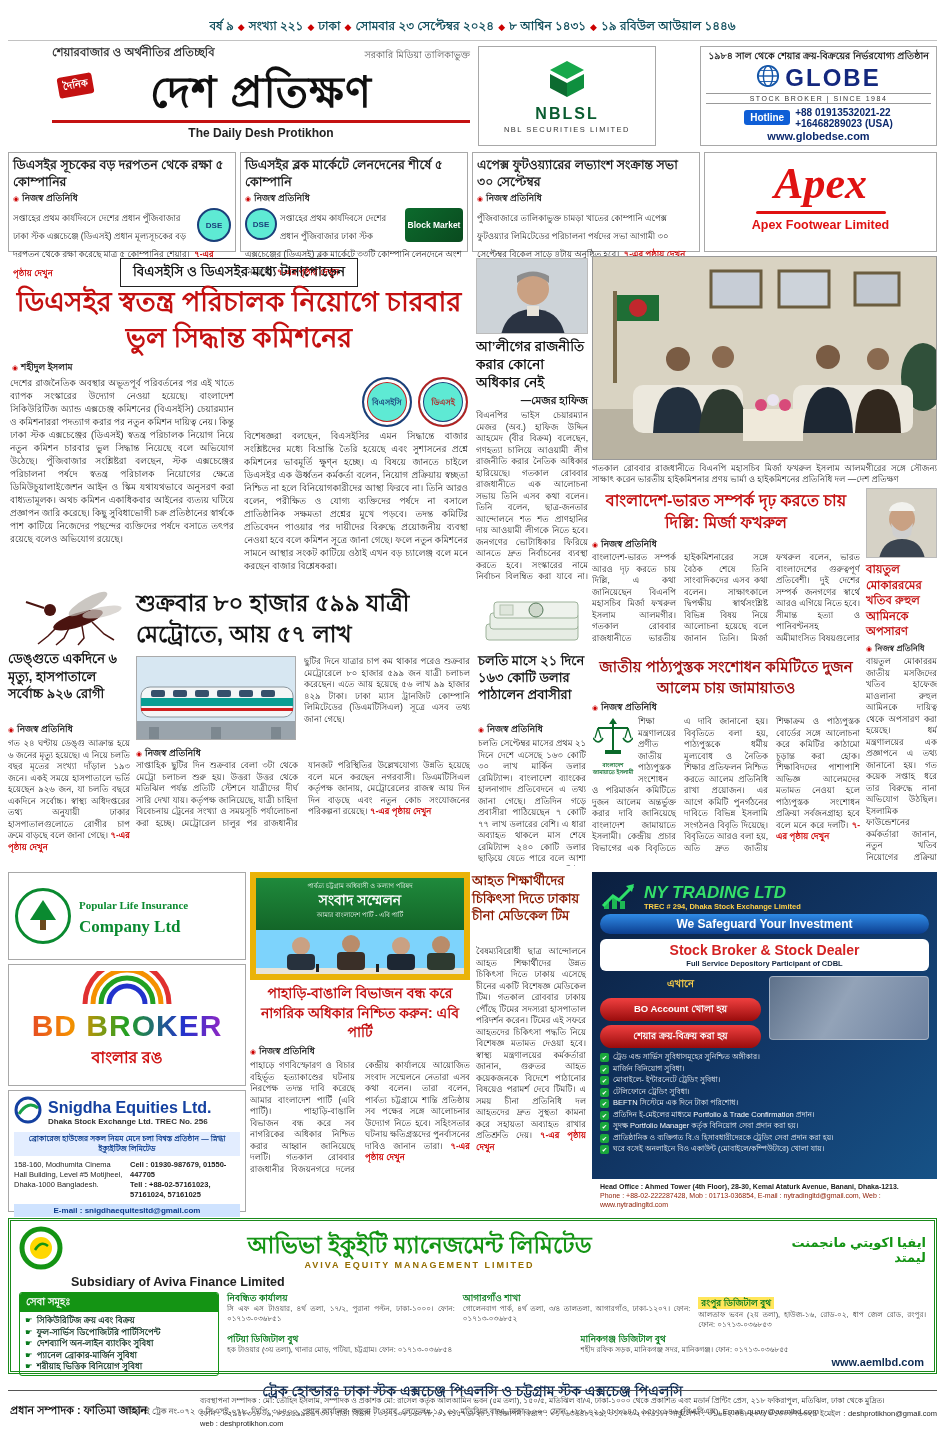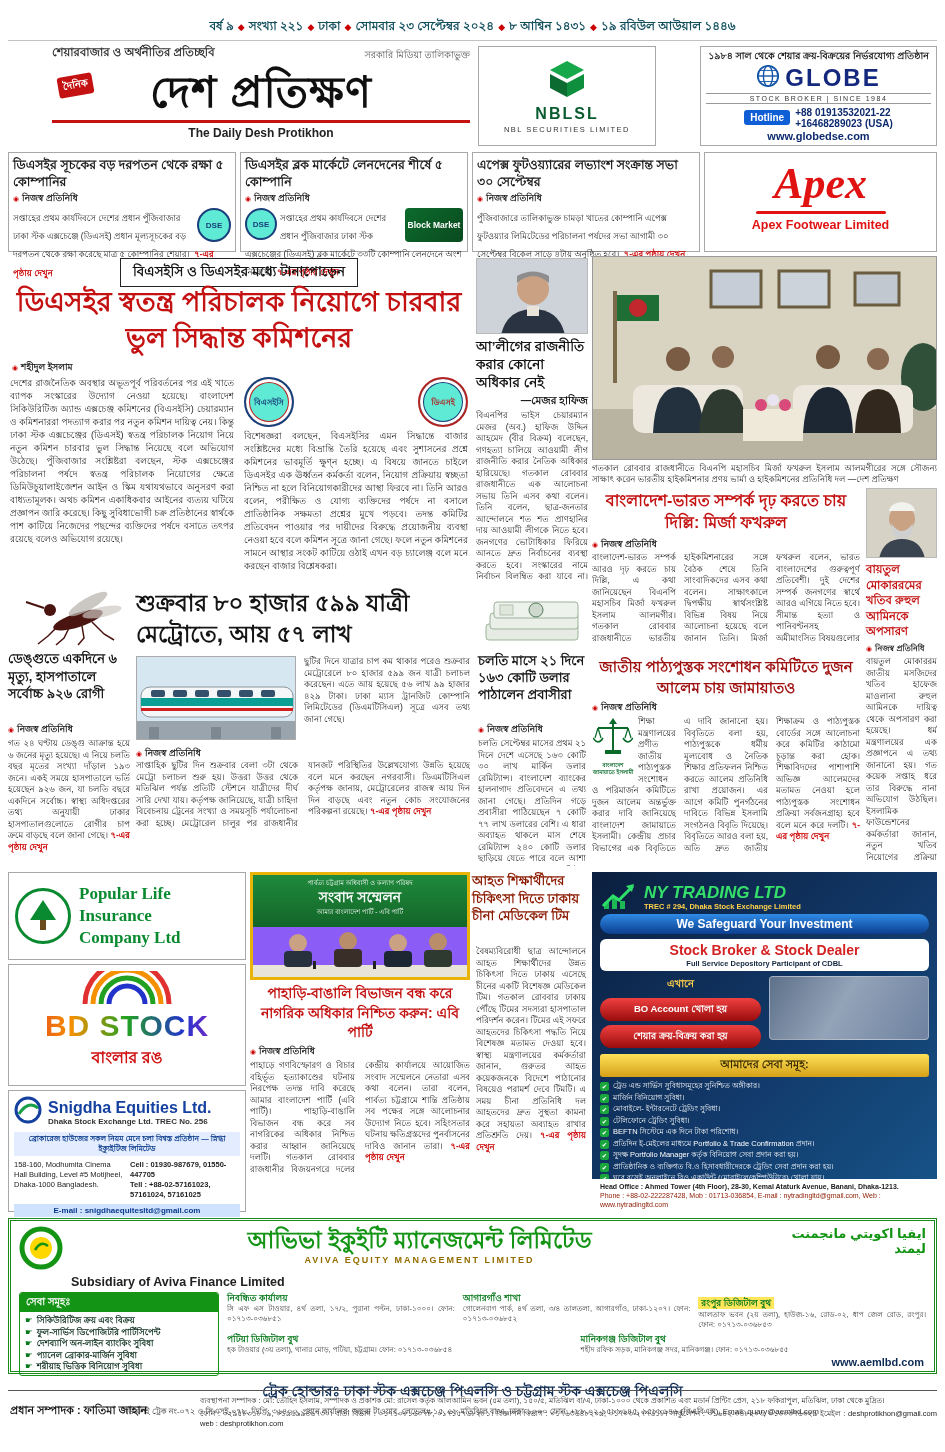--- a/index.html
+++ b/index.html
@@ -137,21 +137,21 @@
     <span style="display:inline-block;border:1.5px solid #222;padding:2px 12px;font-size:13.5px;font-weight:bold;color:#141414">বিএসইসি ও ডিএসইর মধ্যে টানাপোড়েন</span>
   </div>
   <div class="abs c h-red" style="left:8px;top:284px;width:462px;font-size:27px;line-height:36px">ডিএসইর স্বতন্ত্র পরিচালক নিয়োগে চারবার ভুল সিদ্ধান্ত কমিশনের</div>
   <div class="abs byline" style="left:12px;top:360px">
       <span class="dot">◉</span>
       <span>শহীদুল ইসলাম</span>
     </div>
   <div class="abs" style="left:10px;top:377px;width:458px;height:206px;display:flex;gap:10px">
     <div class="body-txt" style="flex:1;height:206px">দেশের রাজনৈতিক অবস্থার অভূতপূর্ব পরিবর্তনের পর এই খাতে ব্যাপক সংস্কারের উদ্যোগ নেওয়া হয়েছে। বাংলাদেশ সিকিউরিটিজ অ্যান্ড এক্সচেঞ্জ কমিশনের (বিএসইসি) চেয়ারম্যান ও কমিশনাররা পদত্যাগ করার পর নতুন কমিশন দায়িত্ব নেয়। কিন্তু ঢাকা স্টক এক্সচেঞ্জের (ডিএসই) স্বতন্ত্র পরিচালক নিয়োগ নিয়ে নতুন কমিশন চারবার ভুল সিদ্ধান্ত নিয়েছে বলে অভিযোগ উঠেছে। পুঁজিবাজার সংশ্লিষ্টরা বলছেন, স্টক এক্সচেঞ্জের পরিচালনা পর্ষদে স্বতন্ত্র পরিচালক নিয়োগের ক্ষেত্রে ডিমিউচুয়ালাইজেশন আইন ও স্কিম যথাযথভাবে অনুসরণ করা বাধ্যতামূলক। অথচ কমিশন একাধিকবার আইনের ব্যত্যয় ঘটিয়ে প্রজ্ঞাপন জারি করেছে। কিছু সুবিধাভোগী চক্র প্রতিষ্ঠানের স্বার্থকে পাশ কাটিয়ে নিজেদের পছন্দের ব্যক্তিদের পর্ষদে বসাতে তৎপর রয়েছে বলেও অভিযোগ রয়েছে।</div>
     <div style="flex:1;height:206px;overflow:hidden">
-      <div style="display:flex;justify-content:space-between;gap:18px;margin-bottom:3px">
+      <div style="display:flex;justify-content:flex-end;gap:6px;margin-bottom:3px">
         <span class="seal" style="width:50px;height:50px;border:2.5px solid #1a3f7a;color:#1a3f7a;font-size:8px;box-shadow:inset 0 0 0 3px #fff,inset 0 0 0 4px #b22">বিএসইসি</span>
         <span class="seal" style="width:50px;height:50px;border:2.5px solid #b22222;color:#b22222;font-size:8px;box-shadow:inset 0 0 0 3px #fff,inset 0 0 0 4px #1a3f7a">ডিএসই</span>
       </div>
       <div class="body-txt">বিশেষজ্ঞরা বলছেন, বিএসইসির এমন সিদ্ধান্তে বাজার সংশ্লিষ্টদের মধ্যে বিভ্রান্তি তৈরি হয়েছে এবং সুশাসনের প্রশ্নে কমিশনের ভাবমূর্তি ক্ষুণ্ন হচ্ছে। এ বিষয়ে জানতে চাইলে ডিএসইর এক ঊর্ধ্বতন কর্মকর্তা বলেন, নিয়োগ প্রক্রিয়ায় স্বচ্ছতা নিশ্চিত না হলে বিনিয়োগকারীদের আস্থা ফিরবে না। তিনি আরও বলেন, পরীক্ষিত ও যোগ্য ব্যক্তিদের পর্ষদে না বসালে প্রাতিষ্ঠানিক সক্ষমতা প্রশ্নের মুখে পড়বে। তদন্ত কমিটির প্রতিবেদন পাওয়ার পর দায়ীদের বিরুদ্ধে প্রয়োজনীয় ব্যবস্থা নেওয়া হবে বলে কমিশন সূত্রে জানা গেছে। ফলে নতুন কমিশনের সামনে আস্থার সংকট কাটিয়ে ওঠাই এখন বড় চ্যালেঞ্জ বলে মনে করছেন বাজার বিশ্লেষকরা।</div>
     </div>
   </div>
 
   <div class="abs" style="left:476px;top:258px;width:112px;height:76px;overflow:hidden;border:1px solid #bbb">
     <svg width="112" height="76">
       <rect width="112" height="76" fill="#cdd3d8"></rect>
@@ -327,35 +327,35 @@
   </div>
 
   <div class="abs box" style="left:8px;top:872px;width:238px;height:88px;display:flex;align-items:center;gap:8px;padding:6px">
     <span style="flex:0 0 56px;width:56px;height:56px;border:3px solid #0a8a30;border-radius:50%;display:flex;align-items:center;justify-content:center">
       <svg width="34" height="36">
         <polygon points="17,2 30,22 4,22" fill="#0a8a30"></polygon>
         <rect x="14" y="22" width="6" height="10" fill="#6b4a1e"></rect>
       </svg>
     </span>
     <span style="font-family:'Liberation Serif','DejaVu Serif',serif;font-weight:bold;color:#0a8a30">
-      <div style="font-size:17px;line-height:22px">Popular Life Insurance</div>
+      <div style="font-size:11px;line-height:22px">Popular Life Insurance</div>
       <div style="font-size:17px;line-height:22px">Company Ltd</div>
     </span>
   </div>
 
   <div class="abs box c" style="left:8px;top:964px;width:238px;height:122px;padding:6px">
     <span>
       <svg width="100" height="34">
         <path d="M8,33 A42,42 0 0 1 92,33" stroke="#e03030" stroke-width="5" fill="none"></path>
         <path d="M16,33 A34,34 0 0 1 84,33" stroke="#f59000" stroke-width="5" fill="none"></path>
         <path d="M24,33 A26,26 0 0 1 76,33" stroke="#22a022" stroke-width="5" fill="none"></path>
         <path d="M32,33 A18,18 0 0 1 68,33" stroke="#2233cc" stroke-width="5" fill="none"></path>
       </svg>
     </span>
-    <div style="font-size:30px;font-weight:900;letter-spacing:1px;background:linear-gradient(90deg,#e03030,#f59000,#22a022,#2233cc,#c022c0);-webkit-background-clip:text;background-clip:text;color:transparent">BD STOCK</div>
+    <div style="font-size:30px;font-weight:900;letter-spacing:1px;background:linear-gradient(90deg,#e03030,#f59000,#22a022,#2233cc,#c022c0);-webkit-background-clip:text;background-clip:text;color:transparent">BD BROKER</div>
     <div style="font-size:16px;font-weight:900;color:#d01212;margin-top:2px">বাংলার রঙ</div>
   </div>
 
   <div class="abs box" style="left:8px;top:1090px;width:238px;height:122px;padding:5px">
     <div style="display:flex;align-items:center;gap:6px">
       <span>
         <svg width="28" height="28">
           <circle cx="14" cy="14" r="12" fill="none" stroke="#1440a0" stroke-width="3"></circle>
           <path d="M5,18 q9,-14 19,-6" fill="none" stroke="#18a048" stroke-width="3"></path>
         </svg>
@@ -369,21 +369,21 @@
     <div style="display:flex;gap:6px">
       <div style="flex:1;font-size:7.5px;line-height:10px;color:#222">158-160, Modhumita Cinema Hall Building, Level #5 Motijheel, Dhaka-1000 Bangladesh.</div>
       <div style="flex:1">
         <div style="font-size:7.5px;line-height:10px;font-weight:bold;color:#222">Cell : 01930-987679, 01550-447705</div>
         <div style="font-size:7.5px;line-height:10px;font-weight:bold;color:#222">Tell : +88-02-57161023, 57161024, 57161025</div>
       </div>
     </div>
     <div class="c" style="background:#cfe3ff;font-size:8px;font-weight:bold;color:#0a3a8a;padding:2px;margin-top:4px">E-mail : snigdhaequitesltd@gmail.com</div>
   </div>
 
-  <div class="abs" style="left:250px;top:872px;width:220px;height:108px;background:#8b5cf6;overflow:hidden;border:3px solid #eab308">
+  <div class="abs" style="left:250px;top:872px;width:220px;height:108px;background:#7dd3fc;overflow:hidden;border:6px solid #eab308">
     <div style="background:linear-gradient(#1f8a3c,#136628);height:52px;text-align:center;color:#fff;padding-top:3px">
       <div style="font-size:6.5px;line-height:9px">পার্বত্য চট্টগ্রাম অধিবাসী ও কল্যাণ পরিষদ</div>
       <div style="font-size:14px;font-weight:bold;line-height:20px">সংবাদ সম্মেলন</div>
       <div style="font-size:6.5px;line-height:9px">আমার বাংলাদেশ পার্টি - এবি পার্টি</div>
     </div>
     <svg width="220" height="56">
       <rect y="38" width="220" height="18" fill="#e9e4d8"></rect>
       <circle cx="45" cy="16" r="9" fill="#caa183"></circle>
         <rect x="31" y="24" width="28" height="16" rx="4" fill="#27313d"></rect>
       <circle cx="95" cy="14" r="9" fill="#b98c6a"></circle>
@@ -434,21 +434,20 @@
       <div style="font-size:7.5px;font-weight:bold;color:#12263f">Full Service Depository Participant of CDBL</div>
     </div>
     <div style="display:flex;gap:8px;margin-top:5px;align-items:flex-start">
       <div style="flex:1">
         <div class="c" style="color:#ffd24a;font-size:10px;font-weight:bold">এখানে</div>
         <div class="c" style="background:linear-gradient(#f04040,#9a0c0c);border-radius:12px;color:#fff;font-size:9.5px;font-weight:bold;padding:4px 2px;margin-top:5px">BO Account খোলা হয়</div>
         <div class="c" style="background:linear-gradient(#f04040,#9a0c0c);border-radius:12px;color:#fff;font-size:9.5px;font-weight:bold;padding:4px 2px;margin-top:4px">শেয়ার ক্রয়-বিক্রয় করা হয়</div>
       </div>
       <div style="flex:0 0 160px;height:64px;border:1px solid rgba(255,255,255,0.35);border-radius:4px;background:linear-gradient(120deg,#5e718a,#93a3b8 45%,#6e82a0)"></div>
     </div>
-    <div class="c" style="margin-top:6px;background:linear-gradient(#ffe259,#d4a017);border-radius:3px;font-size:11px;font-weight:900;color:#3a2a00;padding:2px 0">আমাদের সেবা সমূহ:</div>
     <div style="margin-top:4px">
       <div class="ny-item">
           <span class="chk">✔</span>
           <span class="ny-t">ট্রেড এন্ড সার্ভিস সুবিধাসমূহের সুনিশ্চিত অঙ্গীকার।</span>
         </div>
       <div class="ny-item">
           <span class="chk">✔</span>
           <span class="ny-t">মার্জিন বিনিয়োগ সুবিধা।</span>
         </div>
       <div class="ny-item">
@@ -480,21 +479,21 @@
           <span class="ny-t">ঘরে বসেই অনলাইনে বিও একাউন্ট (মোবাইলে/কম্পিউটারে) খোলা যায়।</span>
         </div>
     </div>
     <div style="position:absolute;left:0;right:0;bottom:0;background:#fff;padding:3px 8px">
       <div style="font-size:7px;line-height:9px;color:#222;font-weight:bold">Head Office : Ahmed Tower (4th Floor), 28-30, Kemal Ataturk Avenue, Banani, Dhaka-1213.</div>
       <div style="font-size:7px;line-height:9px;color:#8b1a00">Phone : +88-02-222287428, Mob : 01713-036854, E-mail : nytradingltd@gmail.com, Web : www.nytradingltd.com</div>
     </div>
   </div>
 
   <div class="abs" style="left:8px;top:1218px;width:929px;height:156px;border:3px double #1a8a1a;padding:5px 8px">
-    <div style="display:flex;align-items:flex-start;gap:7px">
+    <div style="display:flex;align-items:center;gap:7px">
       <span style="flex:0 0 44px">
         <svg width="44" height="44">
           <circle cx="22" cy="22" r="19" fill="none" stroke="#149414" stroke-width="5"></circle>
           <circle cx="22" cy="22" r="11" fill="#ffd700"></circle>
           <path d="M16,24 q6,-10 13,-4" fill="none" stroke="#149414" stroke-width="2.5"></path>
         </svg>
       </span>
       <span style="flex:1;text-align:center">
         <div style="font-size:23px;font-weight:900;color:#149414;line-height:28px">আভিভা ইকুইটি ম্যানেজমেন্ট লিমিটেড</div>
         <div style="font-size:9px;font-weight:bold;letter-spacing:2px;color:#946d00;margin-top:1px">AVIVA EQUITY MANAGEMENT LIMITED</div>

